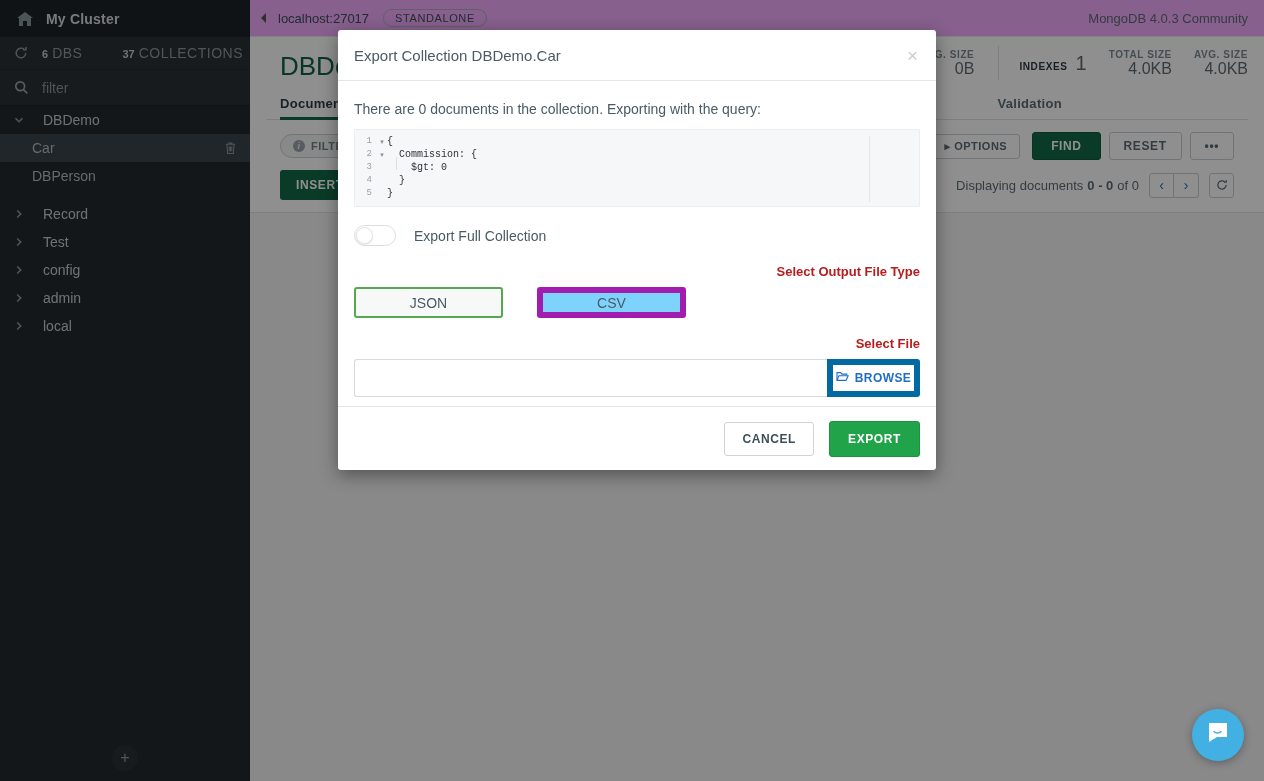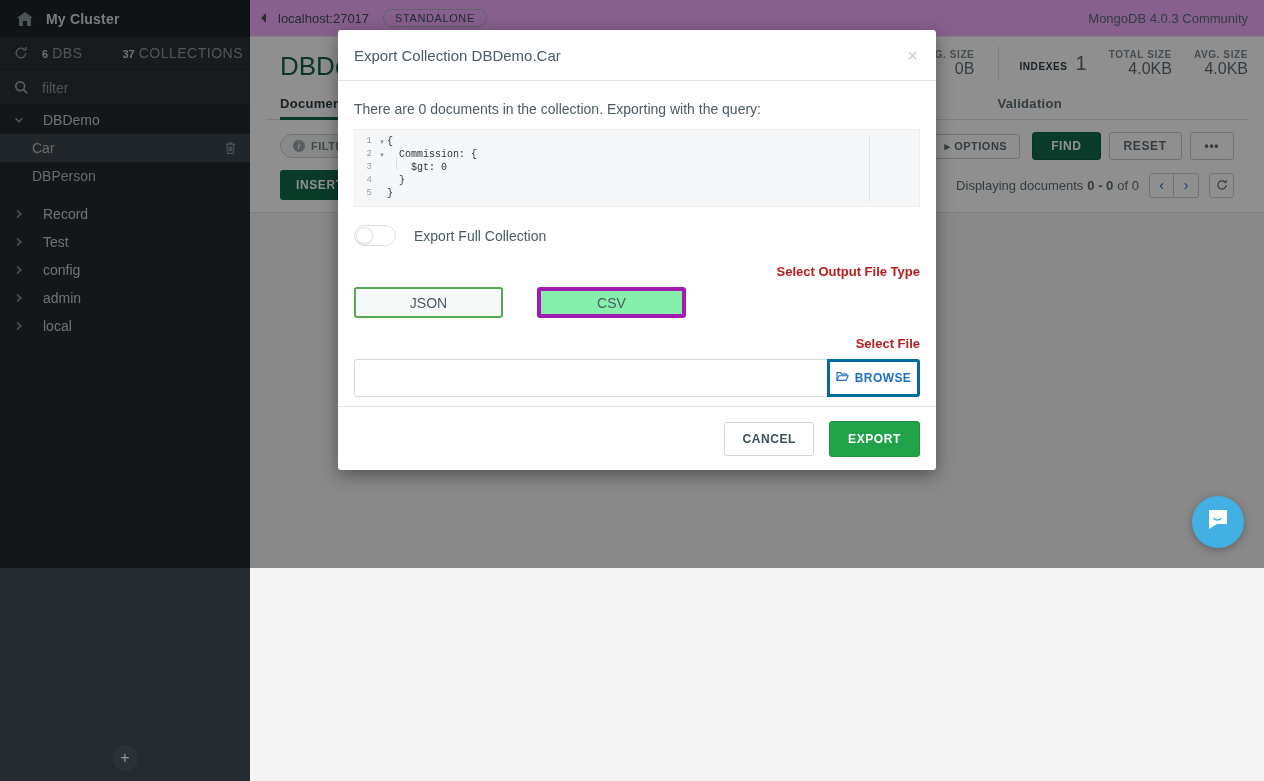--- a/index.html
+++ b/index.html
@@ -2,21 +2,21 @@
 <html><head>
 <meta charset="utf-8">
 <style>
   * { box-sizing: border-box; margin: 0; padding: 0; }
   html, body {
     width: 1264px; height: 781px;
     font-family: "Liberation Sans", sans-serif;
     overflow: hidden;
     background: #fff;
   }
-  #app { position: relative; width: 1264px; height: 568px; }
+  #app { position: relative; width: 1264px; height: 781px; }
 
   
   .sidebar {
     position: absolute; left: 0; top: 0;
     width: 250px; height: 781px;
     background: #242a2e;
     color: #b8c4c2;
   }
   .sb-header {
     height: 37px; display: flex; align-items: center;
@@ -213,34 +213,34 @@
     border-radius: 50%; background: #fff; border: 1px solid #e0e3e5;
     box-shadow: 0 1px 2px rgba(0,0,0,.1);
   }
   .toggle-label { margin-left: 18px; font-size: 14px; color: #4a5b64; }
 
   .section-label { font-size: 13px; font-weight: bold; color: #b91c1c; margin-top: 18px; margin-bottom: 8px; text-align: right; }
 
   .filetype-row { display: flex; gap: 34px; }
   .ft-btn {
     width: 149px; height: 31px; border-radius: 3px;
-    font-size: 14px; color: #4a5b64; background: #86efac;
-    border: 4px solid #a21caf; cursor: pointer;
+    font-size: 14px; color: #4a5b64; background: #7dd3fc;
+    border: 6px solid #a21caf; cursor: pointer;
     font-family: "Liberation Sans", sans-serif;
   }
   .ft-btn.active { border: 2px solid #56a850; background: #f7f8f8; }
 
   .file-row { display: flex; height: 38px; margin-top: 2px; }
   .file-input {
     flex: 1; border: 1px solid #d6dadd; border-right: none; border-radius: 3px 0 0 3px;
     padding: 0 10px; font-size: 13px; outline: none;
     font-family: "Liberation Sans", sans-serif; color: #3d4f58;
   }
   .browse-btn {
-    width: 93px; border: 3px solid #0369a1; background: #fff; border-radius: 0 3px 3px 0;
+    width: 93px; border: 6px solid #0369a1; background: #fff; border-radius: 0 3px 3px 0;
     color: #1f6fc4; font-size: 12px; font-weight: bold; letter-spacing: .4px;
     display: flex; align-items: center; justify-content: center; gap: 6px; cursor: pointer;
     font-family: "Liberation Sans", sans-serif;
   }
 
   .modal-footer {
     height: 64px; border-top: 1px solid #e5e5e5;
     display: flex; align-items: center; justify-content: flex-end;
     padding: 0 16px; gap: 15px;
   }

